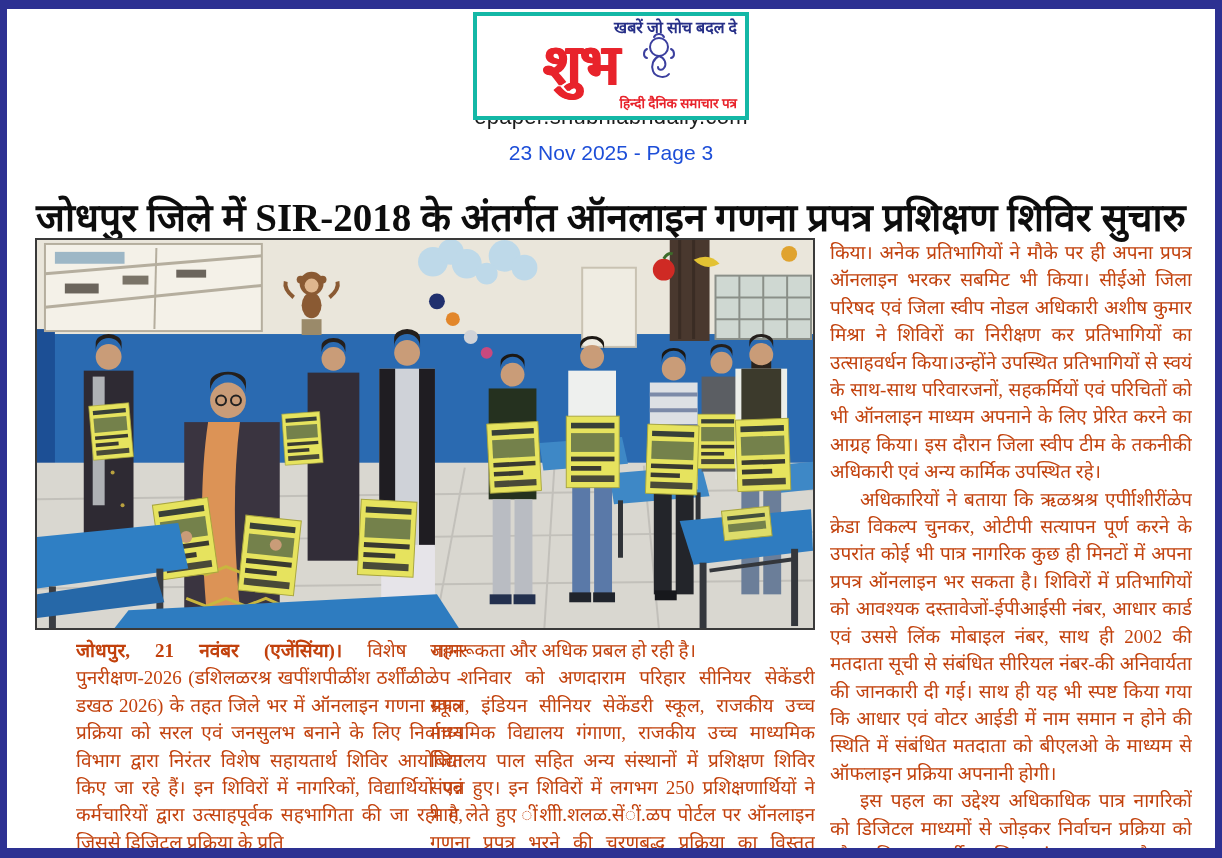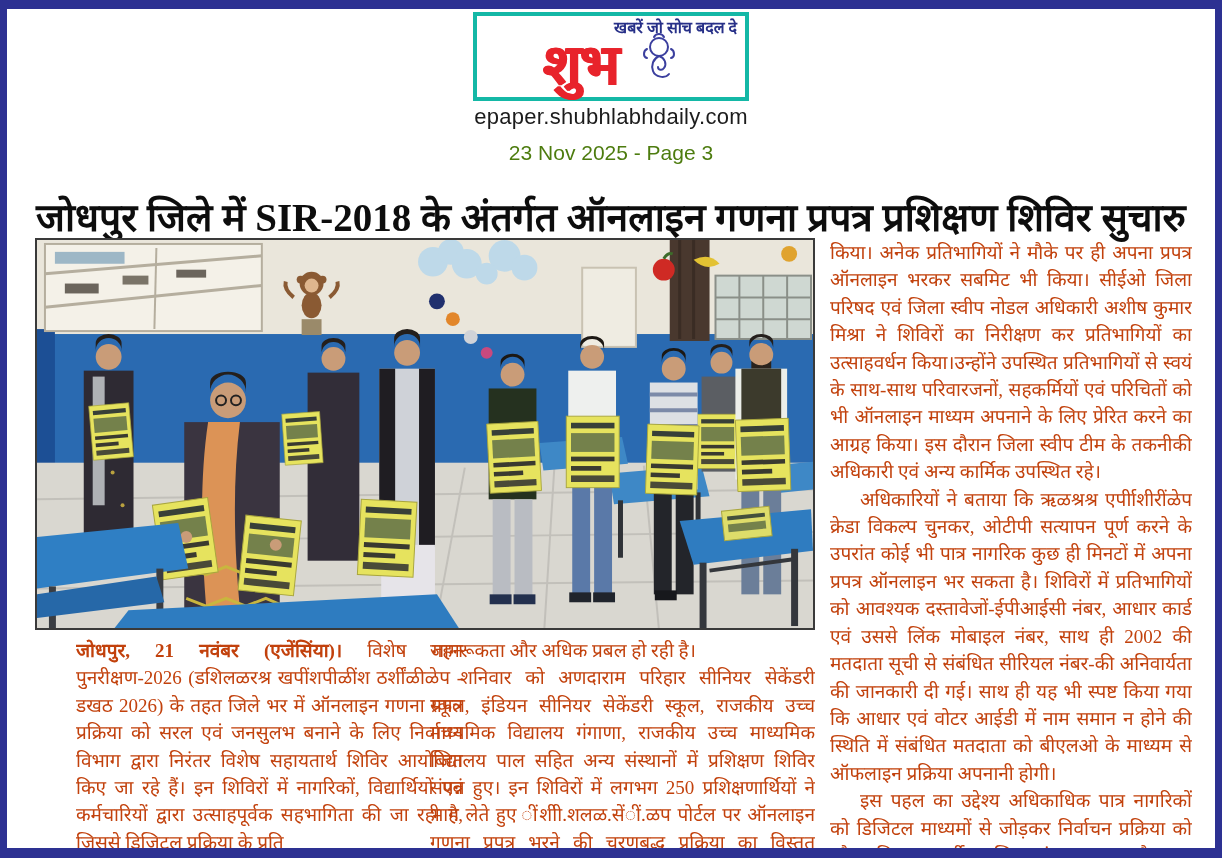--- a/index.html
+++ b/index.html
@@ -43,21 +43,21 @@
     text-align:right;padding-right:2px;margin-top:1px;
   }
   .site-line{
     position:absolute;top:104px;left:0;width:100%;text-align:center;
     font-family:"Liberation Sans", sans-serif;
     font-size:22px;color:#1c1c1c;letter-spacing:.3px;
   }
   .date-line{
     position:absolute;top:141px;left:0;width:100%;text-align:center;
     font-family:"Liberation Sans", sans-serif;
-    font-size:21px;color:#4d7c0f;
+    font-size:21px;color:#1d4ed8;
   }
   
   .headline{
     position:absolute;top:166px;left:30px;right:30px;
     text-align:center;font-weight:bold;color:#0d0d0d;
     font-size:39px;line-height:1.35;
     font-family:"Liberation Serif", serif;
   }
   
   .photo{
@@ -93,20 +93,21 @@
         <g fill="none" stroke="#3b3f9e" stroke-width="2" stroke-linecap="round">
           <circle cx="20" cy="16" r="9"></circle>
           <path d="M20 25 C14 28 12 34 14 40 C16 46 26 48 30 43"></path>
           <path d="M20 25 C26 27 28 33 25 37 C23 40 19 39 19 36"></path>
           <path d="M8 18 C4 20 4 26 8 27"></path>
           <path d="M32 18 C36 20 36 26 32 27"></path>
           <path d="M15 6 C17 2 23 2 25 6"></path>
         </g>
       </svg>
     </div>
+    <div class="tagline">हिन्दी दैनिक समाचार पत्र</div>
   </div>
 
   <div class="site-line">epaper.shubhlabhdaily.com</div>
   <div class="date-line">23 Nov 2025 - Page 3</div>
 
   <h1 class="headline">जोधपुर जिले में SIR-2018 के अंतर्गत ऑनलाइन गणना प्रपत्र प्रशिक्षण शिविर सुचारु</h1>
 
   <div class="photo">
     <svg viewBox="0 0 780 392" preserveAspectRatio="none">
       <defs>

